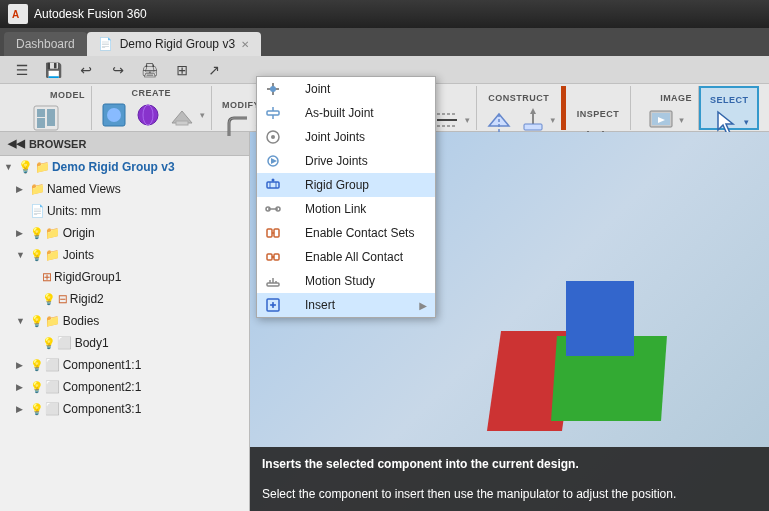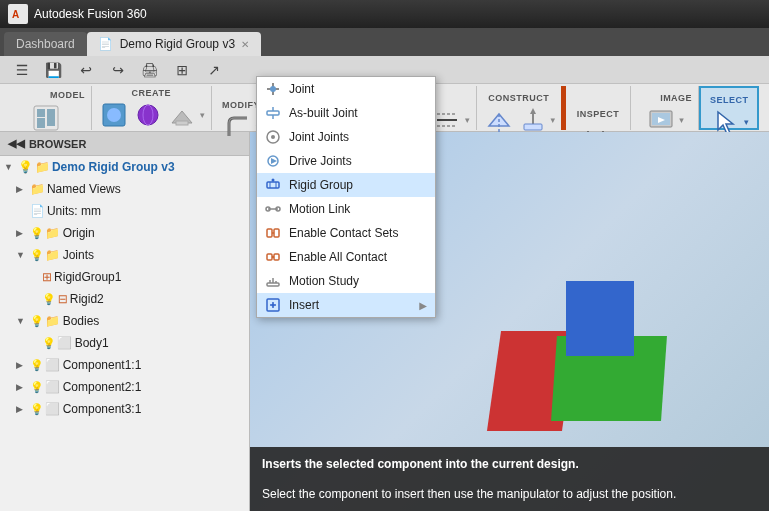--- a/index.html
+++ b/index.html
@@ -77,21 +77,21 @@
       background: white;
       border: 1px solid #aaa;
       box-shadow: 2px 2px 8px rgba(0,0,0,0.3);
       z-index: 100;
     }
     .menu-item {
       height: 24px;
       display: flex;
       align-items: center;
       padding: 0 8px;
-      gap: 8px;
+      gap: 24px;
       cursor: pointer;
       font-size: 12px;
       color: #222;
     }
     .menu-item.selected {
       background: #d0e8ff;
     }
     .menu-item .mi-icon {
       width: 16px; height: 16px;
       display: flex; align-items: center; justify-content: center;

